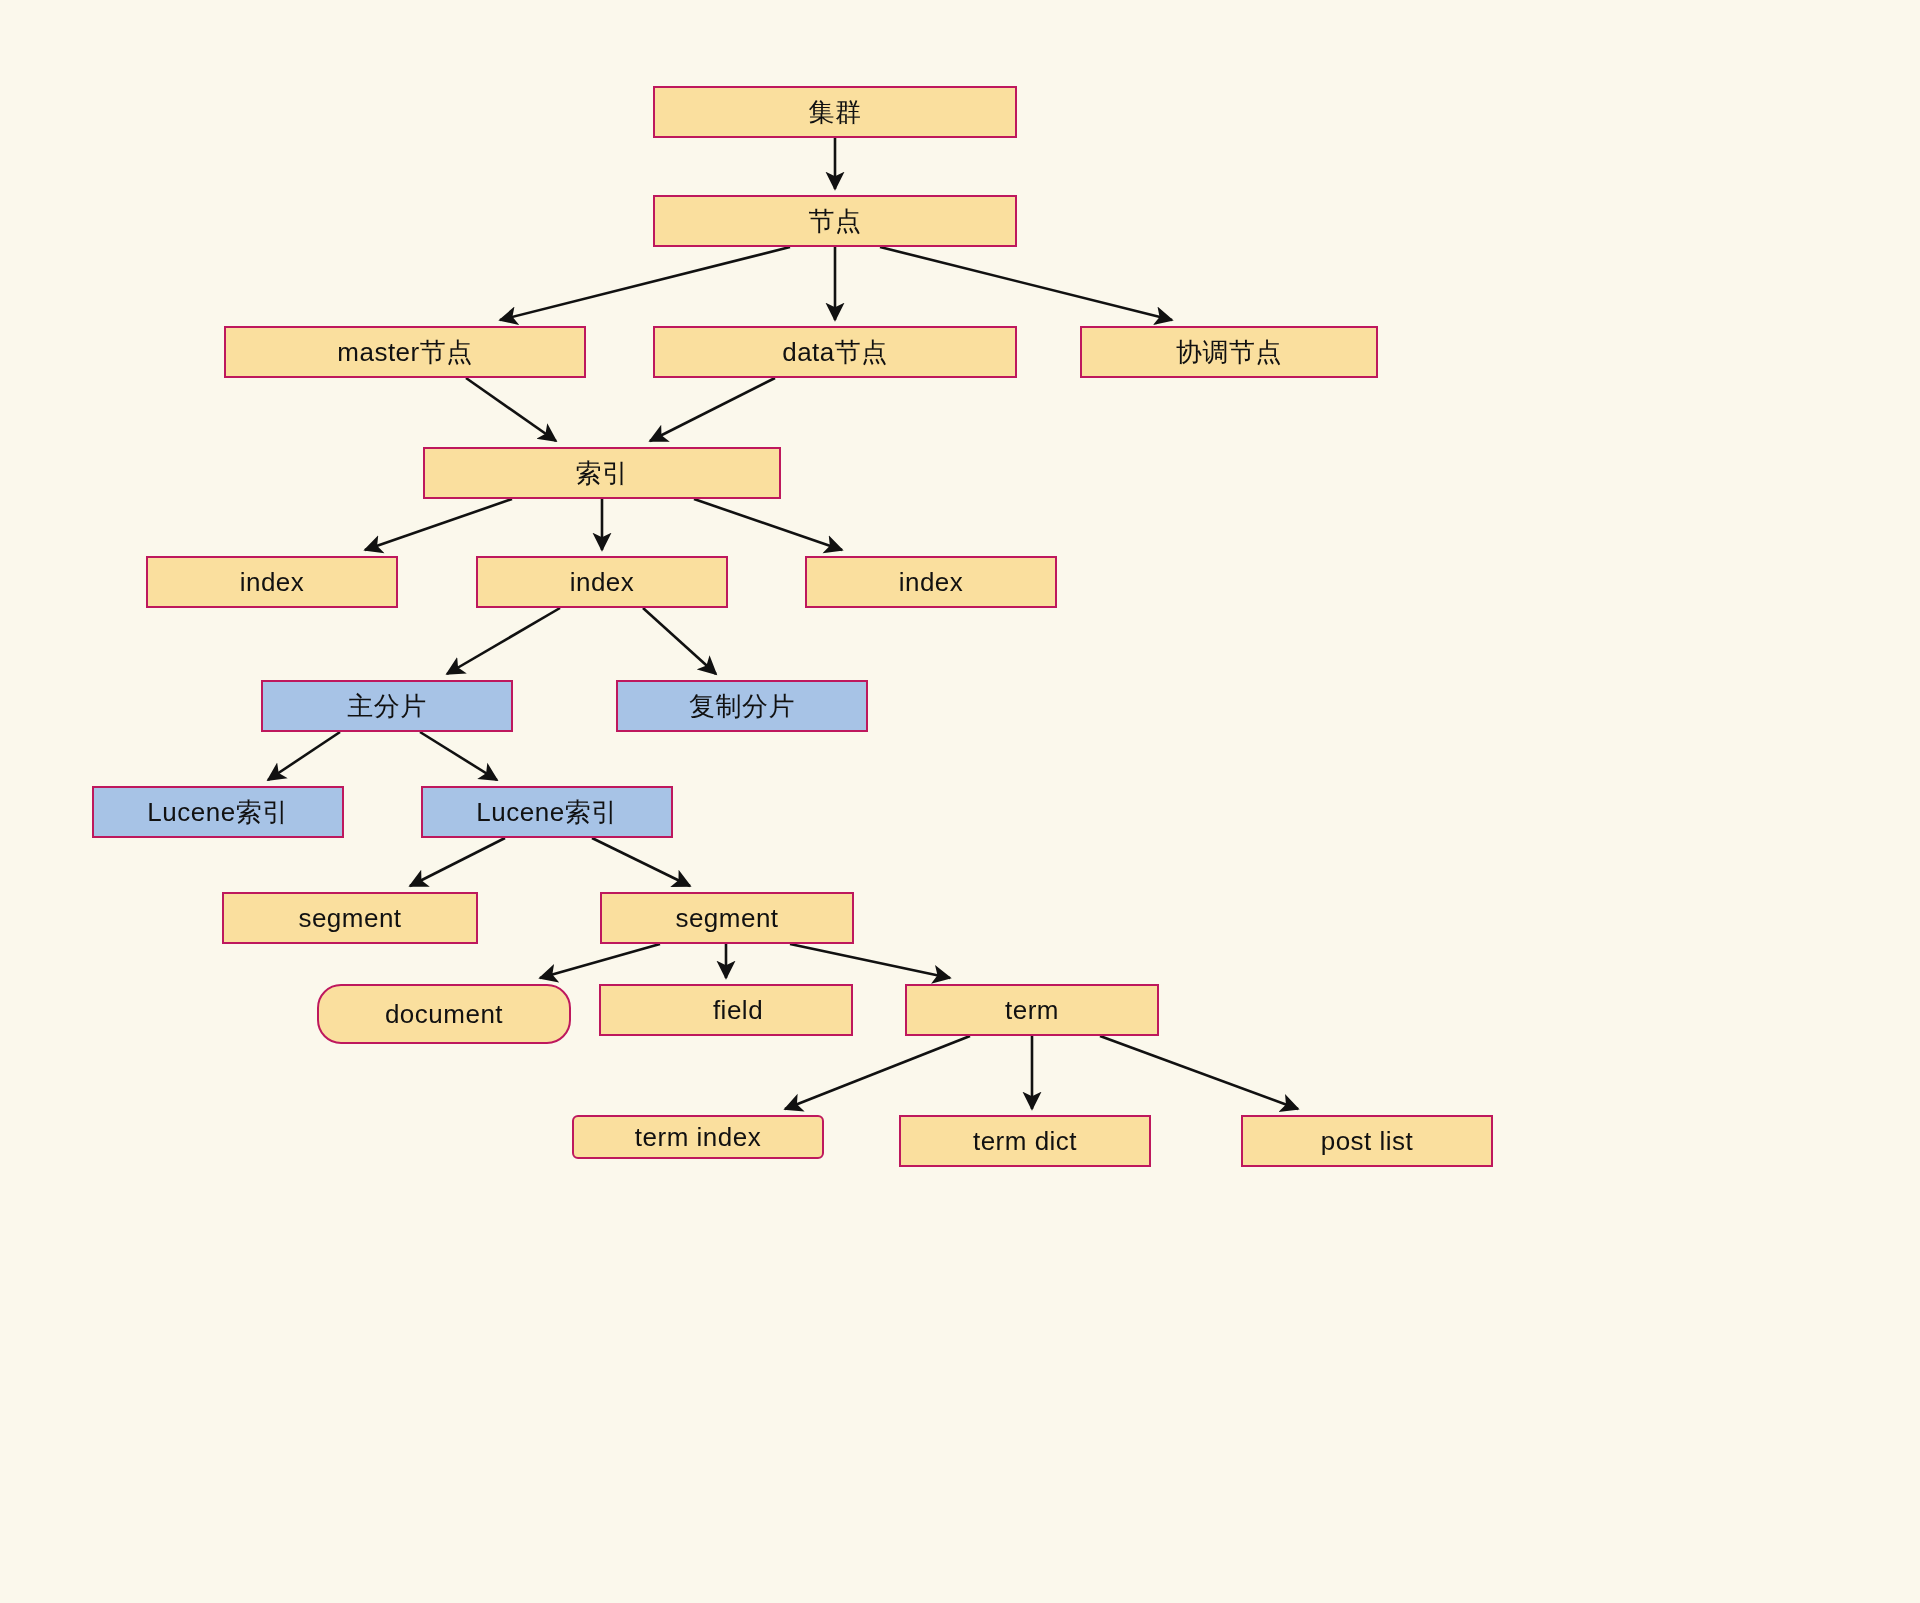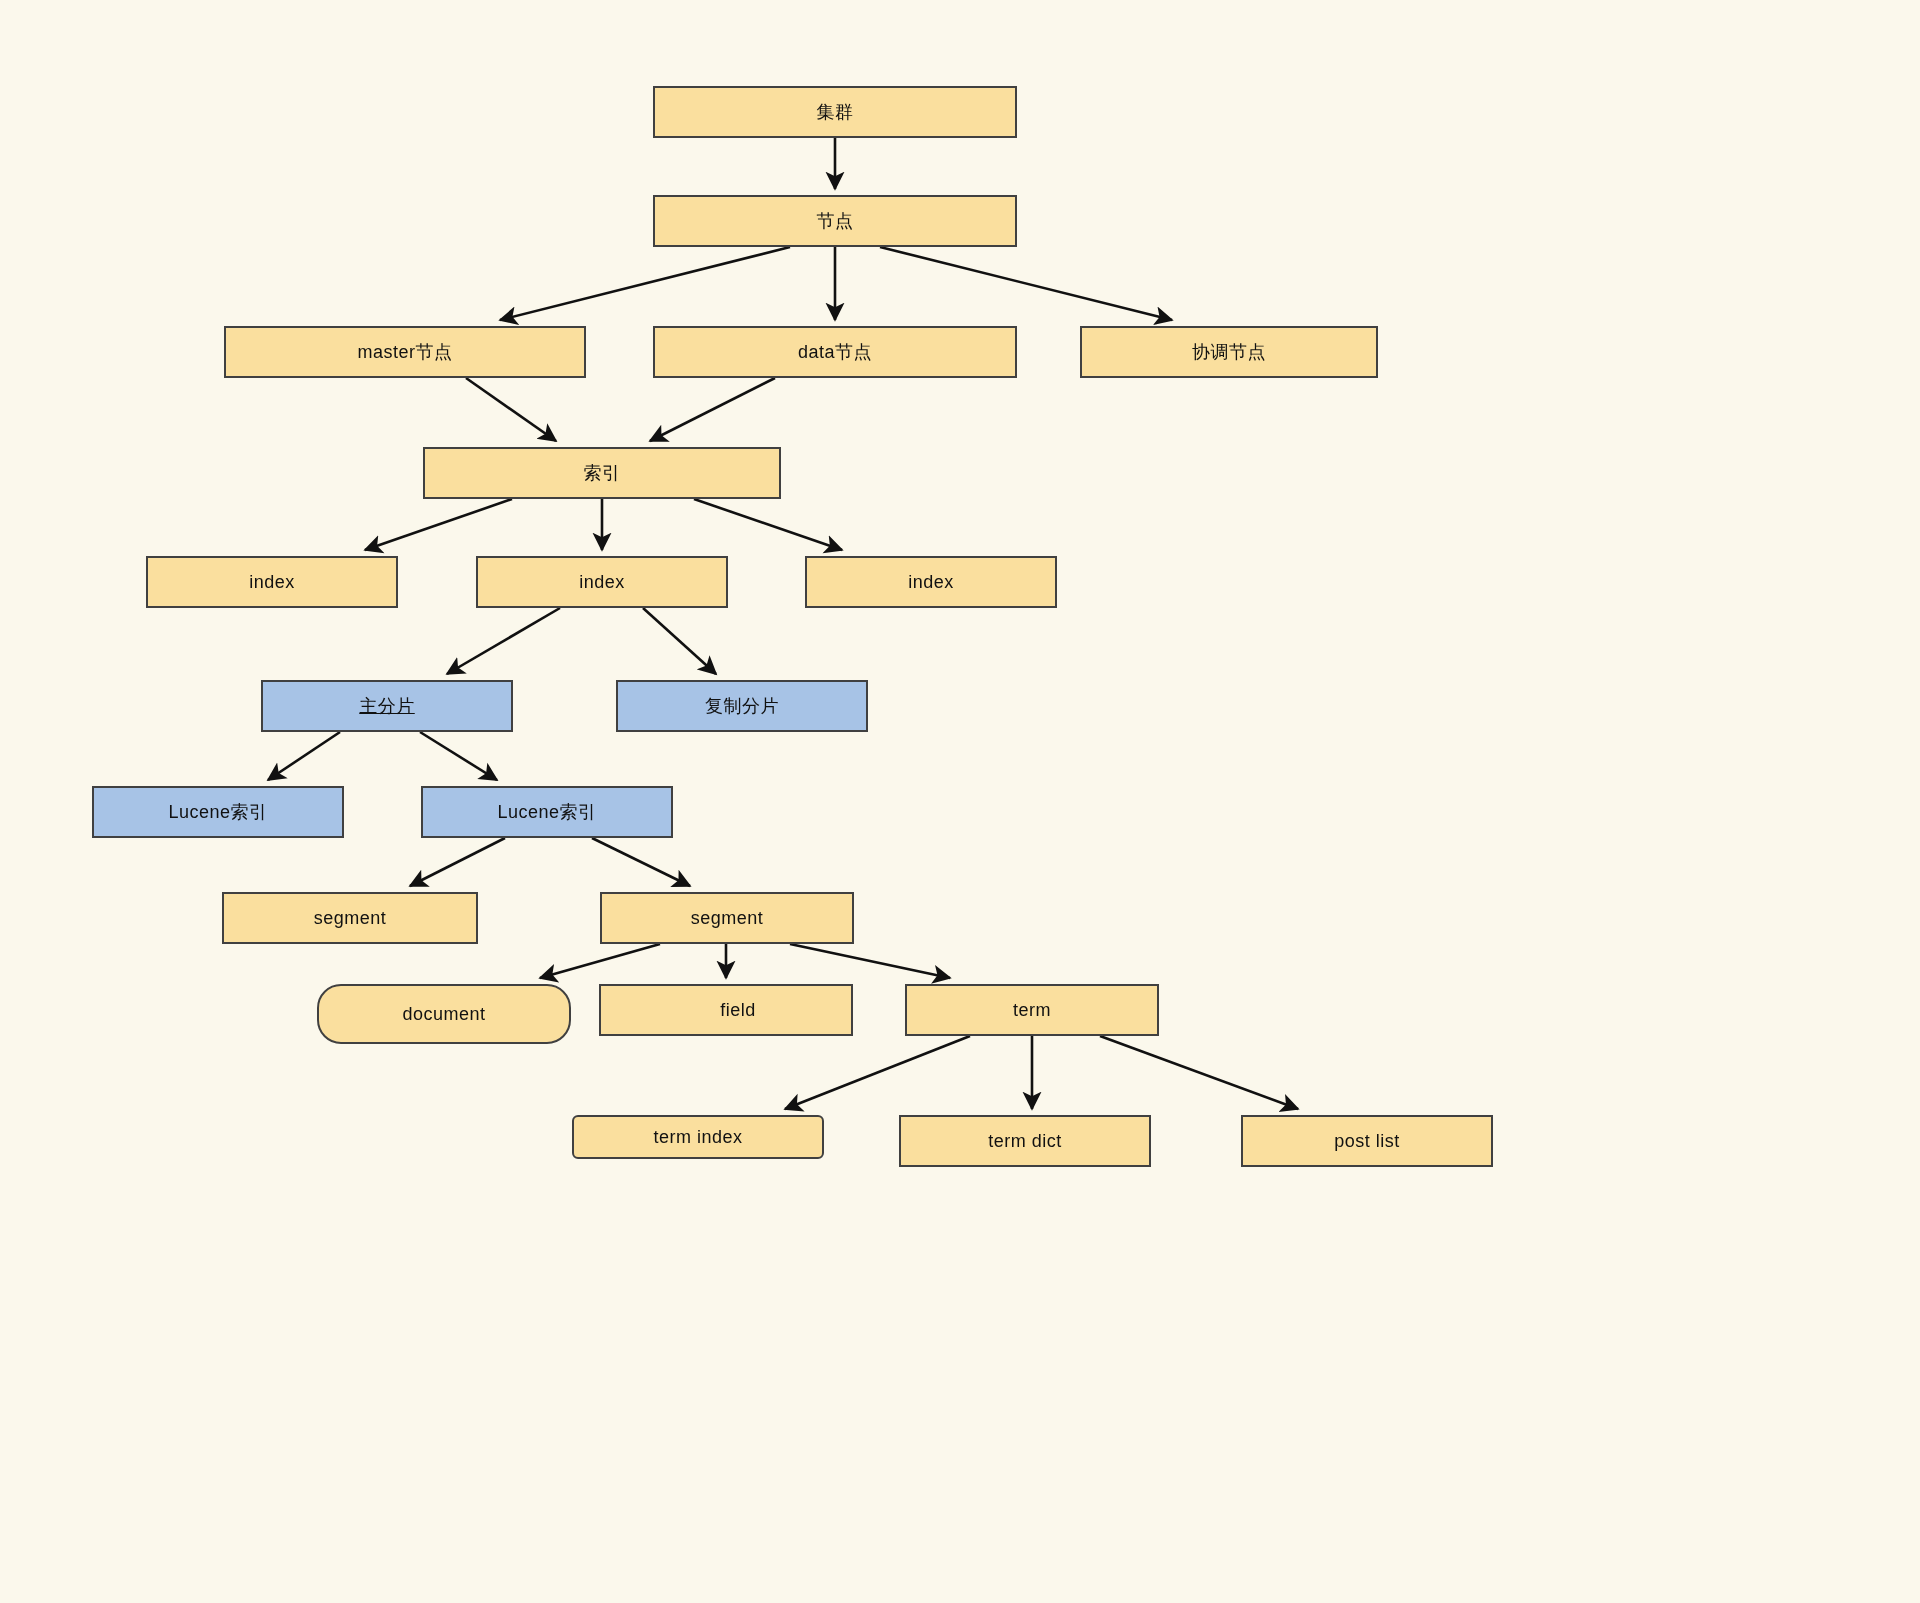--- a/index.html
+++ b/index.html
@@ -23,25 +23,25 @@
     position: absolute;
     left: 0;
     top: 0;
     width: 1920px;
     height: 1603px;
     pointer-events: none;
   }
   .node {
     position: absolute;
     box-sizing: border-box;
-    border: 2px solid #404040;
+    border: 2px solid #be185d;
     display: flex;
     align-items: center;
     justify-content: center;
-    font-size: 18px;
+    font-size: 26px;
     color: #111111;
     letter-spacing: 0.5px;
     line-height: 1;
     white-space: nowrap;
   }
   .node.amber {
     background: #fadf9e;
   }
   .node.blue {
     background: #a7c3e6;
@@ -136,21 +136,21 @@
       </div>
       <div class="node amber" style="left: 146px; top: 556px; width: 252px; height: 52px;">
         <span>index</span>
       </div>
       <div class="node amber" style="left: 476px; top: 556px; width: 252px; height: 52px;">
         <span>index</span>
       </div>
       <div class="node amber" style="left: 805px; top: 556px; width: 252px; height: 52px;">
         <span>index</span>
       </div>
-      <div class="node blue" style="left: 261px; top: 680px; width: 252px; height: 52px; text-decoration: underline;">
+      <div class="node blue" style="left: 261px; top: 680px; width: 252px; height: 52px;">
         <span>主分片</span>
       </div>
       <div class="node blue" style="left: 616px; top: 680px; width: 252px; height: 52px;">
         <span>复制分片</span>
       </div>
       <div class="node blue" style="left: 92px; top: 786px; width: 252px; height: 52px;">
         <span>Lucene索引</span>
       </div>
       <div class="node blue" style="left: 421px; top: 786px; width: 252px; height: 52px;">
         <span>Lucene索引</span>

